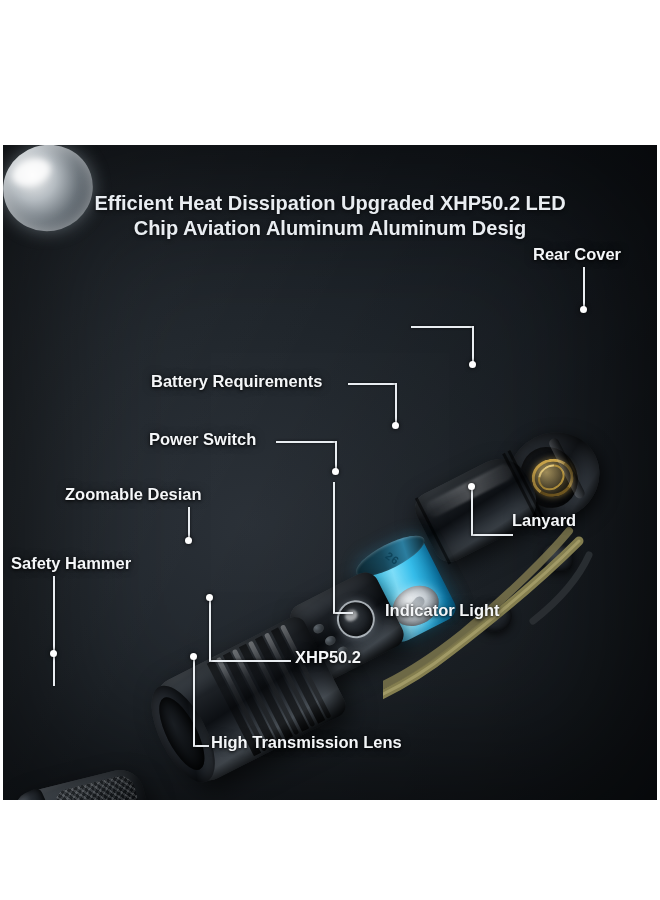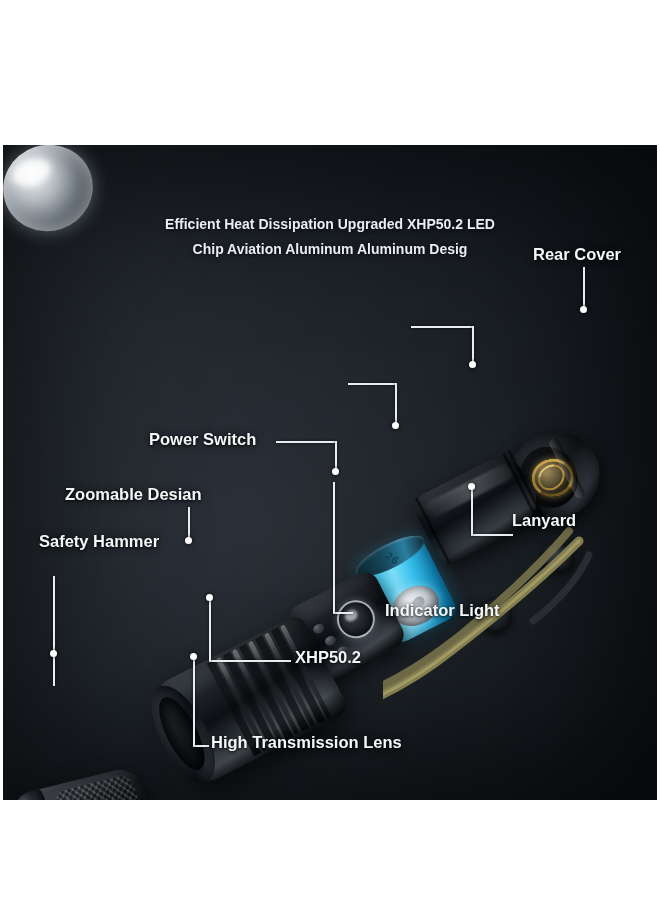--- a/index.html
+++ b/index.html
@@ -33,21 +33,21 @@
   }
 
   
   .hd{position:absolute;width:100%;text-align:center;z-index:30;}
   #title{
     top:9px;font-size:31px;font-weight:700;letter-spacing:.5px;color:#f2f4f6;
     text-shadow:0 2px 6px rgba(0,0,0,.65);
   }
   #title .accent{color:#2fc4f0;}
   #sub{
-    top:67px;line-height:25px;font-size:14px;font-weight:700;color:#e9edf1;
+    top:46px;line-height:25px;font-size:20px;font-weight:700;color:#e9edf1;
     text-shadow:0 1px 4px rgba(0,0,0,.7);
   }
   #sub div{white-space:nowrap;}
 
   
   .cal{position:absolute;z-index:40;white-space:nowrap;
        font-size:16.5px;font-weight:600;color:#f4f6f8;
        text-shadow:0 1px 3px rgba(0,0,0,.85), 0 0 8px rgba(0,0,0,.5);}
 
   
@@ -333,34 +333,35 @@
     </div>
 
     <div class="cal" style="left:530px;top:100px;">Rear Cover</div>
     <div class="ln v" style="left:580px;top:122px;height:42px;"></div>
     <div class="dot" style="left:577px;top:161px;"></div>
 
     <div class="ln h" style="left:408px;top:181px;width:62px;"></div>
     <div class="ln v" style="left:469px;top:181px;height:38px;"></div>
     <div class="dot" style="left:466px;top:216px;"></div>
 
+    <div class="cal" style="left:148px;top:227px;">Battery Requirements</div>
     <div class="ln h" style="left:345px;top:238px;width:48px;"></div>
     <div class="ln v" style="left:392px;top:238px;height:42px;"></div>
     <div class="dot" style="left:389px;top:277px;"></div>
 
     <div class="cal" style="left:146px;top:285px;">Power Switch</div>
     <div class="ln h" style="left:273px;top:296px;width:60px;"></div>
     <div class="ln v" style="left:332px;top:296px;height:30px;"></div>
     <div class="dot" style="left:329px;top:323px;"></div>
 
     <div class="cal" style="left:62px;top:340px;">Zoomable Desian</div>
     <div class="ln v" style="left:185px;top:362px;height:32px;"></div>
     <div class="dot" style="left:182px;top:392px;"></div>
 
-    <div class="cal" style="left:8px;top:387px;margin-left:28px;">Safety Hammer</div>
+    <div class="cal" style="left:8px;top:409px;">Safety Hammer</div>
     <div class="ln v" style="left:50px;top:431px;height:110px;"></div>
     <div class="dot" style="left:47px;top:505px;"></div>
 
     <div class="cal" style="left:509px;top:366px;">Lanyard</div>
     <div class="ln h" style="left:468px;top:389px;width:42px;"></div>
     <div class="ln v" style="left:468px;top:343px;height:47px;"></div>
     <div class="dot" style="left:465px;top:338px;"></div>
 
     <div class="cal" style="left:348px;top:456px;margin-left:34px;">Indicator Light</div>
     <div class="ln h" style="left:330px;top:467px;width:20px;"></div>

